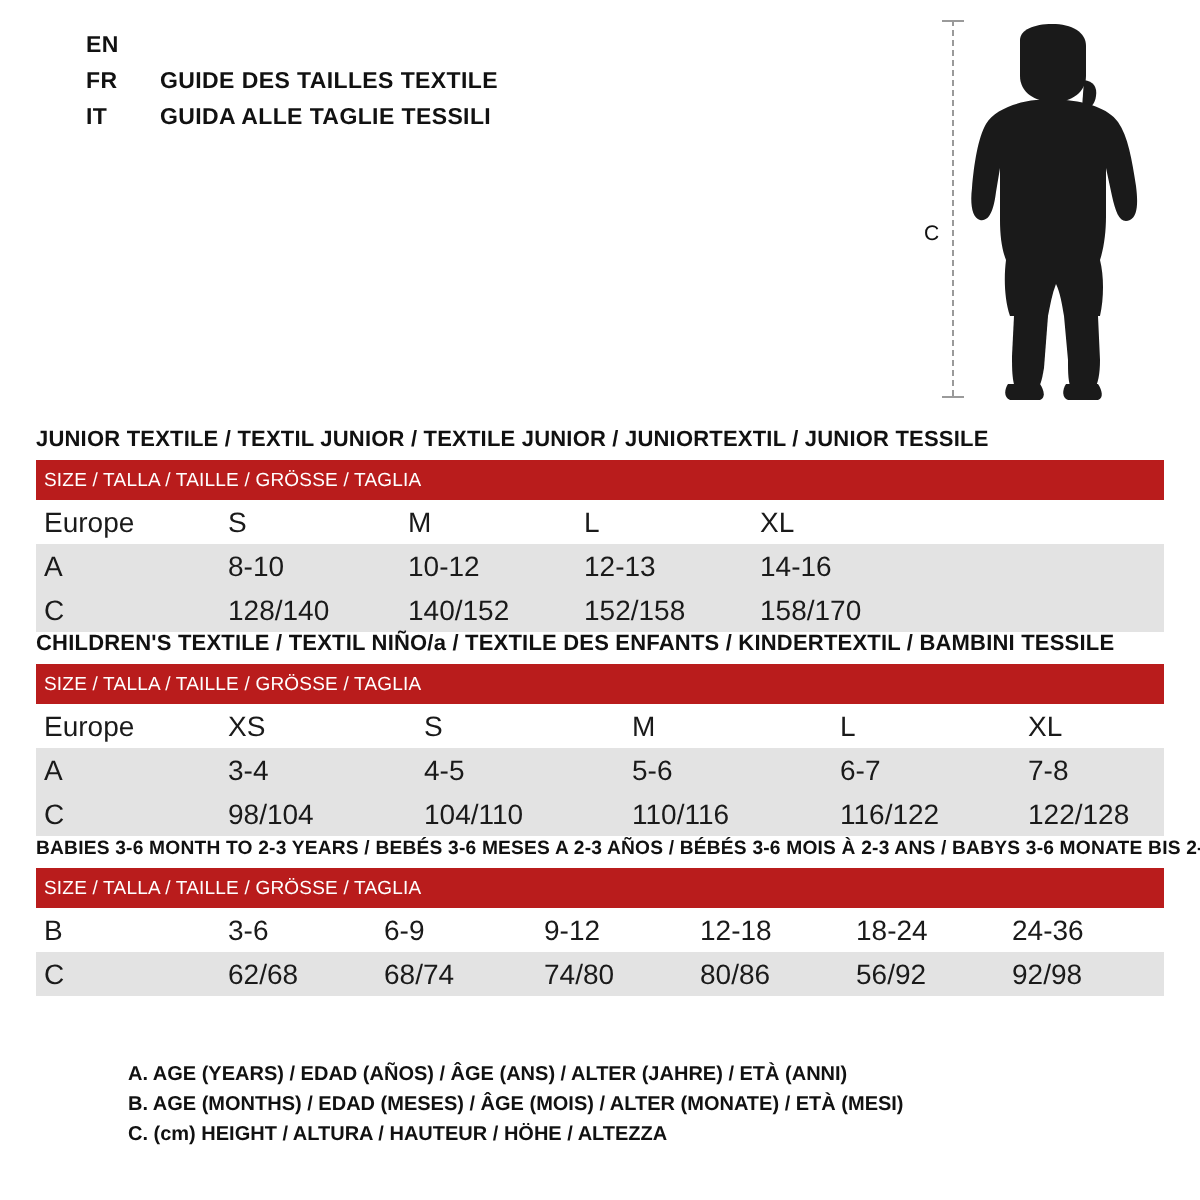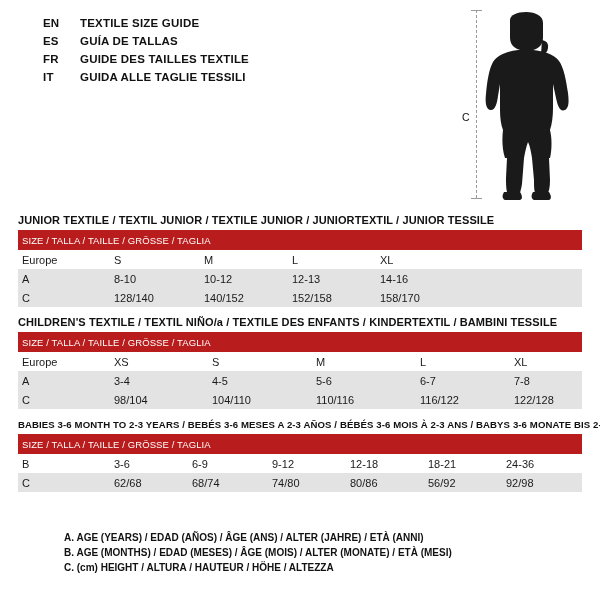--- a/index.html
+++ b/index.html
@@ -103,21 +103,21 @@
     letter-spacing: 0.1px;
     padding-bottom: 4px;
     white-space: nowrap;
   }
   table.sz {
     border-collapse: collapse;
     width: 564px;
     table-layout: fixed;
   }
   table.sz td {
-    font-size: 11px;
+    font-size: 14px;
     color: #1a1a1a;
     padding: 3px 0 3px 4px;
     height: 13px;
     vertical-align: middle;
     border: none;
   }
   tr.head td {
     background: #b91c1c;
     color: #ffffff;
     font-size: 9.5px;
@@ -148,25 +148,20 @@
   }
 </style>
 </head>
 <body>
 
 <div class="page">
 
   <div class="header">
     <div class="lang-row">
       <span class="lang-code">EN</span>
-      <span class="lang-title">TEXTILE SIZE GUIDE</span>
-    </div>
-    <div class="lang-row">
-      <span class="lang-code">ES</span>
-      <span class="lang-title">GUÍA DE TALLAS</span>
     </div>
     <div class="lang-row">
       <span class="lang-code">FR</span>
       <span class="lang-title">GUIDE DES TAILLES TEXTILE</span>
     </div>
     <div class="lang-row">
       <span class="lang-code">IT</span>
       <span class="lang-title">GUIDA ALLE TAGLIE TESSILI</span>
     </div>
   </div>
@@ -309,21 +304,21 @@
       <tbody>
           <tr class="head">
         <td colspan="7">SIZE / TALLA / TAILLE / GRÖSSE / TAGLIA</td>
       </tr>
       <tr class="plain">
         <td>B</td>
         <td>3-6</td>
         <td>6-9</td>
         <td>9-12</td>
         <td>12-18</td>
-        <td>18-21</td>
+        <td>18-24</td>
         <td>24-36</td>
       </tr>
       <tr class="alt">
         <td>C</td>
         <td>62/68</td>
         <td>68/74</td>
         <td>74/80</td>
         <td>80/86</td>
         <td>56/92</td>
         <td>92/98</td>

